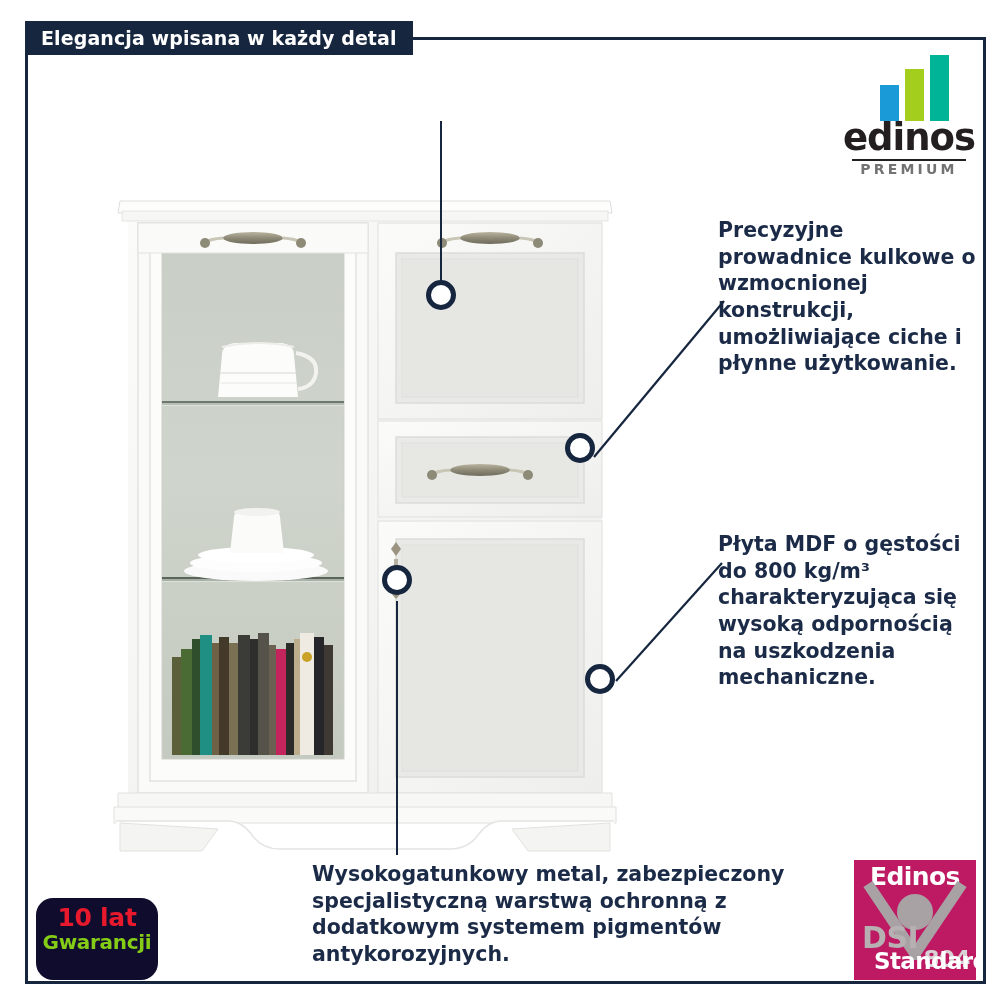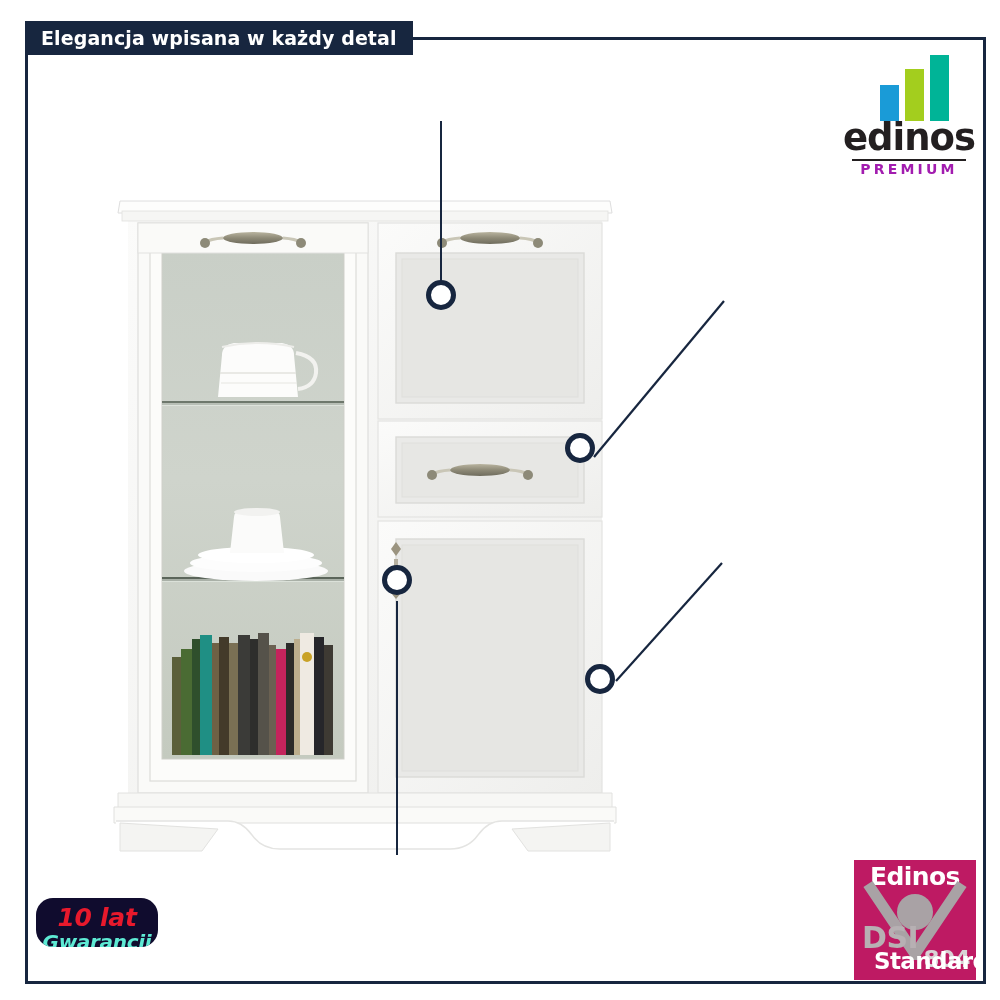--- a/index.html
+++ b/index.html
@@ -125,46 +125,45 @@
     width: 114px; height: 1.5px;
     background: #231F20;
   }
   .logo-sub {
     position: absolute;
     left: 0; top: 106px;
     width: 142px;
     text-align: center;
     font-size: 14px;
     font-weight: bold;
-    color: #a21caf;
+    color: #737373;
     letter-spacing: 3.2px;
   }
 
   
   .warranty {
     position: absolute;
     left: 36px; top: 889px;
-    width: 122px; height: 49px;
+    width: 122px; height: 82px;
     background: #100C2E;
     border-radius: 17px;
     z-index: 5;
     text-align: center;
     overflow: hidden;
-    font-style: italic;
   }
   .warranty-top {
     margin-top: 7px;
     color: #E8192C;
     font-size: 25px;
     font-weight: bold;
     line-height: 1.05;
     letter-spacing: -0.3px;
   }
   .warranty-bottom {
-    color: #5eead4;
+    color: #84cc16;
     font-size: 20px;
     font-weight: bold;
     line-height: 1.1;
     letter-spacing: -0.3px;
   }
 
   
   .dsi {
     position: absolute;
     left: 854px; top: 851px;
@@ -340,34 +339,37 @@
       <path d="M6 634 L118 634 Q132 634 142 648 Q152 662 170 662 L340 662 Q358 662 368 648 Q378 634 392 634 L504 634 L504 670 L6 670 Z" fill="#ffffff"></path>
       <path d="M6 634 L118 634 Q132 634 142 648 Q152 662 170 662 L340 662 Q358 662 368 648 Q378 634 392 634 L504 634" fill="none" stroke="#e4e4e2" stroke-width="1.4"></path>
       <path d="M10 636 L10 664 L92 664 L108 642 Z" fill="#f4f4f2" stroke="#e2e2e0" stroke-width="1"></path>
       <path d="M500 636 L500 664 L418 664 L402 642 Z" fill="#f4f4f2" stroke="#e2e2e0" stroke-width="1"></path>
     </svg>
   </div>
 
   <div class="lead lead-v" style="left:440px; top:112px; height:164px;"></div>
   <div class="dot" style="left:426px; top:271px;"></div>
 
+  <div class="txt" id="txt-slides">Precyzyjne prowadnice kulkowe o wzmocnionej konstrukcji, umożliwiające ciche i płynne użytkowanie.</div>
   <div class="lead-diag" style="left:590px; top:290px; width:136px; height:162px;">
     <svg width="136" height="162">
         <line x1="134" y1="2" x2="4" y2="158" stroke="#17263F" stroke-width="2.2"></line>
       </svg>
   </div>
   <div class="dot" style="left:565px; top:424px;"></div>
 
+  <div class="txt" id="txt-mdf">Płyta MDF o gęstości do 800 kg/m³ charakteryzująca się wysoką odpornością na uszkodzenia mechaniczne.</div>
   <div class="lead-diag" style="left:612px; top:552px; width:112px; height:124px;">
     <svg width="112" height="124">
         <line x1="110" y1="2" x2="4" y2="120" stroke="#17263F" stroke-width="2.2"></line>
       </svg>
   </div>
   <div class="dot" style="left:585px; top:655px;"></div>
 
+  <div class="txt" id="txt-metal">Wysokogatunkowy metal, zabezpieczony specjalistyczną warstwą ochronną z dodatkowym systemem pigmentów antykorozyjnych.</div>
   <div class="lead lead-v" style="left:396px; top:592px; height:254px;"></div>
   <div class="dot" style="left:382px; top:556px;"></div>
 
   <div class="logo-premium">
     <div class="logo-bars">
       <div class="bar bar-a" style="background:#1A9BD7;"></div>
       <div class="bar bar-b" style="background:#A3CE1E;"></div>
       <div class="bar bar-c" style="background:#00B497;"></div>
     </div>
     <div class="logo-word">edinos</div>

